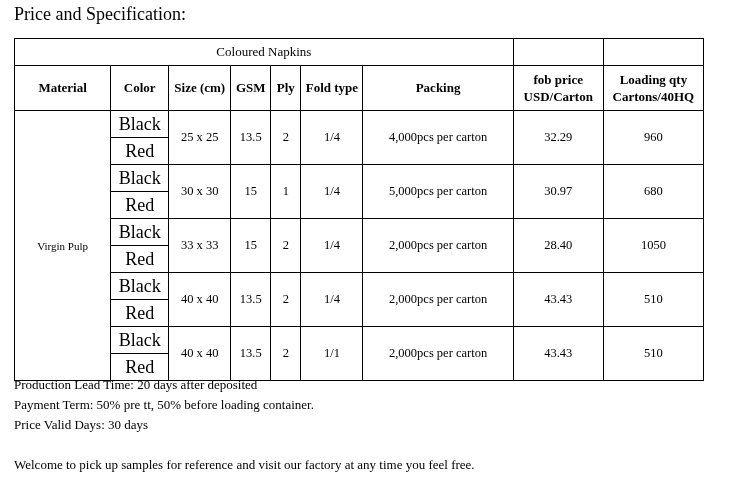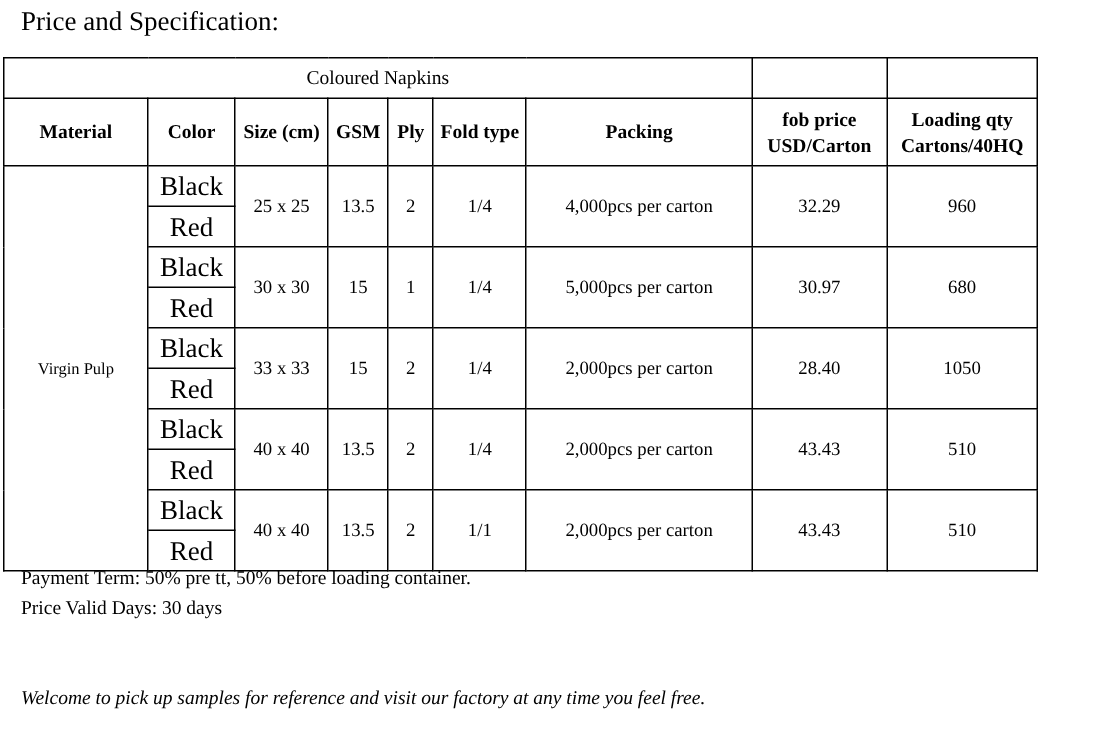--- a/index.html
+++ b/index.html
@@ -23,21 +23,21 @@
   }
   .intro-line {
     position: absolute;
     left: 14px;
     top: 6px;
     font-size: 18px;
     line-height: 16px;
   }
   table.spec {
     position: absolute;
-    left: 2px;
+    left: 14px;
     top: 38px;
     border-collapse: collapse;
     width: 690px;
     table-layout: fixed;
     font-size: 12.5px;
   }
   table.spec td, table.spec th {
     border: 1px solid #000000;
     padding: 2px 4px;
     text-align: center;
@@ -81,21 +81,20 @@
     top: 375px;
     font-size: 13px;
     line-height: 20px;
   }
   .welcome {
     position: absolute;
     left: 14px;
     top: 456px;
     font-size: 13px;
     line-height: 18px;
-    font-style: italic;
   }
   .c-material { width: 96px; }
   .c-color    { width: 58px; }
   .c-size     { width: 62px; }
   .c-gsm      { width: 40px; }
   .c-ply      { width: 30px; }
   .c-fold     { width: 62px; }
   .c-packing  { width: 150px; }
   .c-fob      { width: 90px; }
   .c-loading  { width: 100px; }
@@ -210,19 +209,20 @@
         <td class="num-right" rowspan="2">43.43</td>
         <td rowspan="2">510</td>
       </tr>
       <tr>
         <td class="color-cell">Red</td>
       </tr>
     </tbody>
   </table>
 
   <div class="notes">
+    <div>Production Lead Time: 20 days after deposited</div>
     <div>Payment Term: 50% pre tt, 50% before loading container.</div>
     <div>Price Valid Days: 30 days</div>
   </div>
 
   <div class="welcome">Welcome to pick up samples for reference and visit our factory at any time you feel free.</div>
 
 </div>
 
 </body></html>

